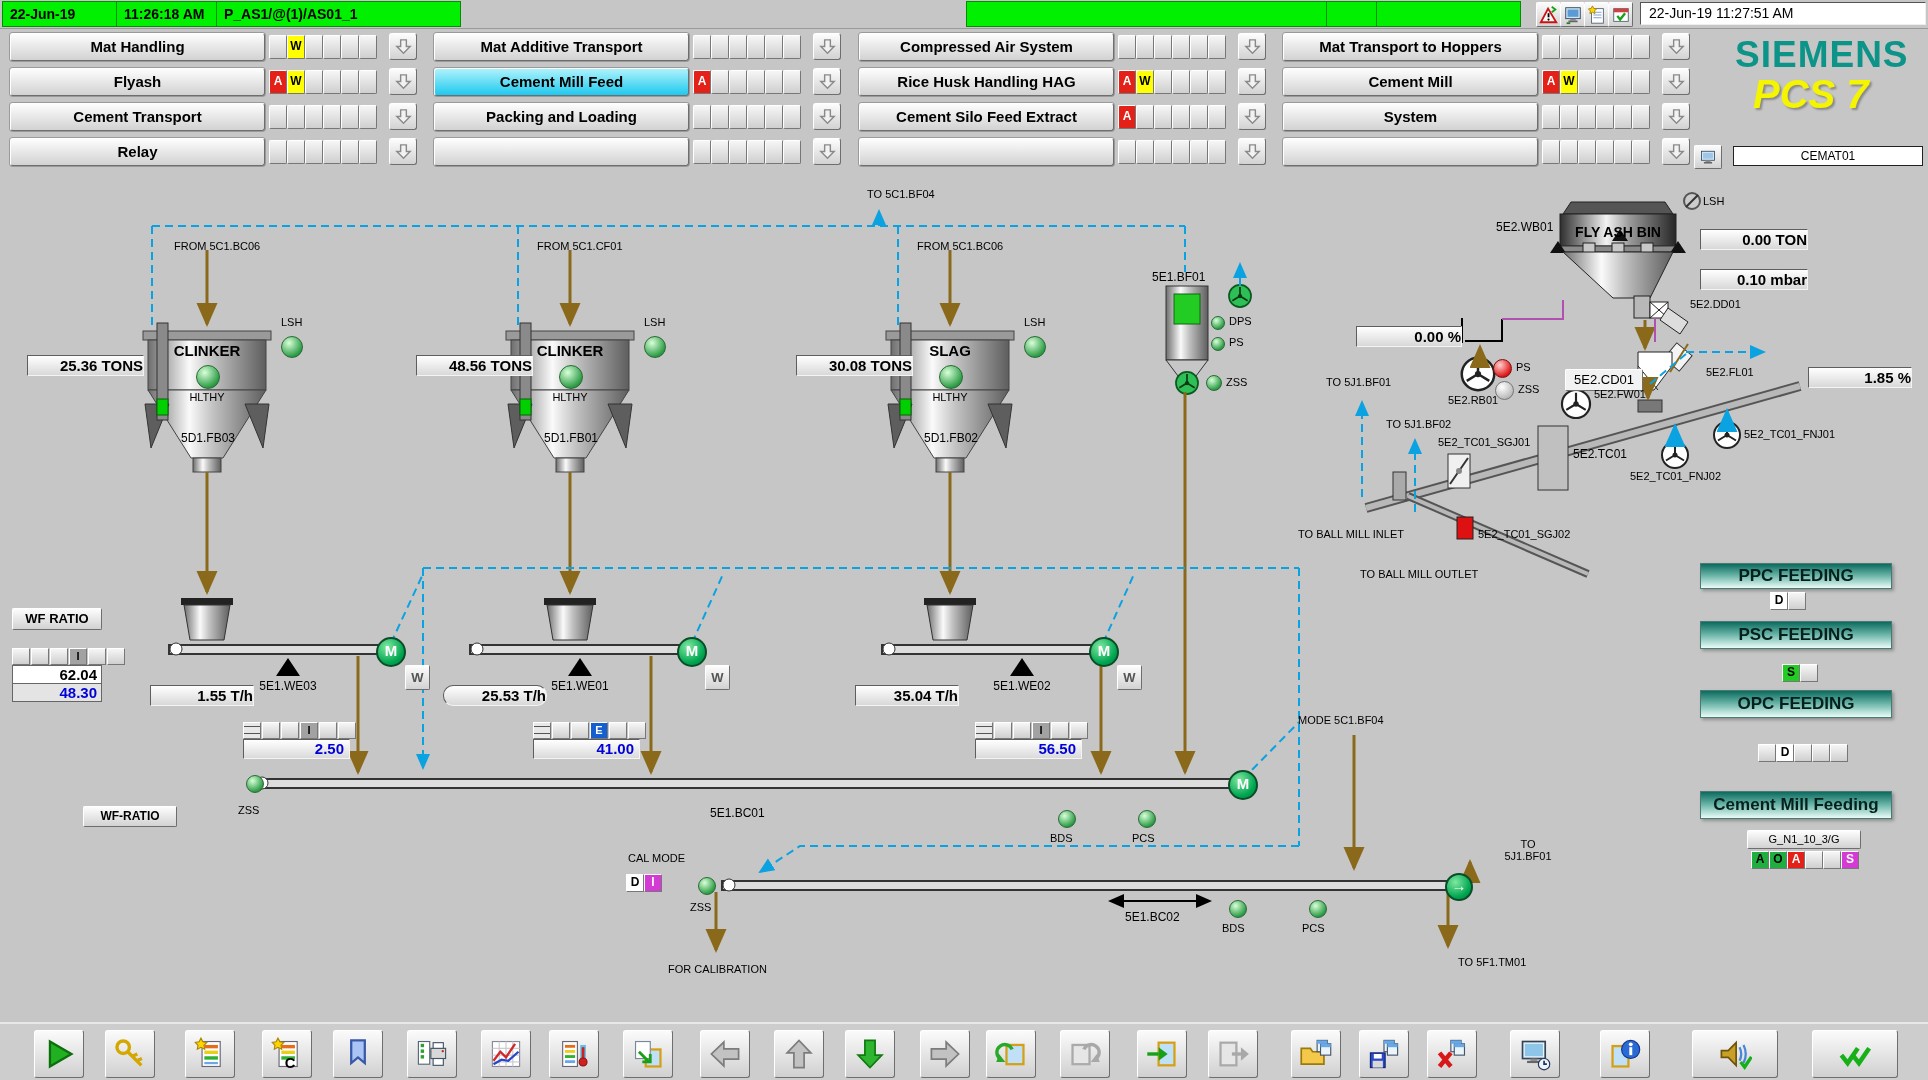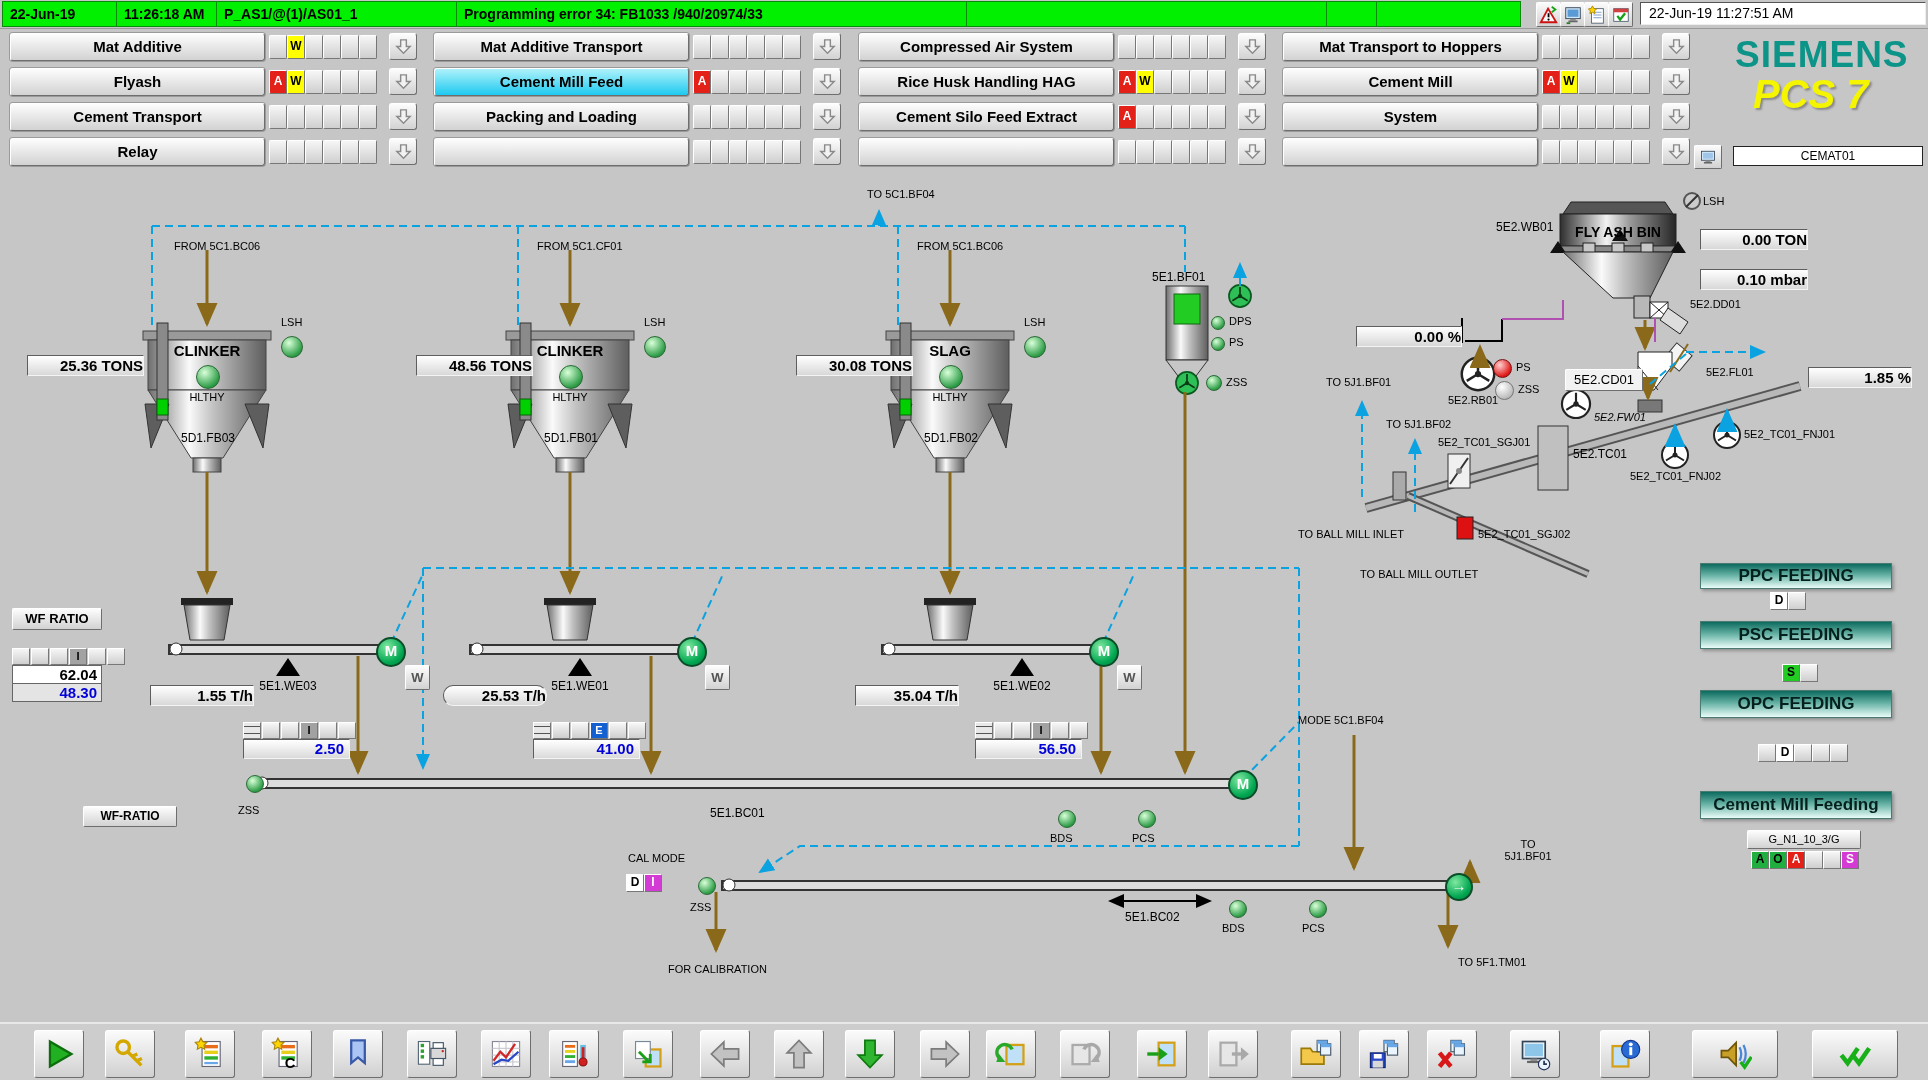--- a/index.html
+++ b/index.html
@@ -70,21 +70,20 @@
 </style>
 </head>
 <body>
 
 <div id="screen">
 
   <div id="alarmbar">
     <div class="aseg" style="left:2px;width:110px;">22-Jun-19</div>
     <div class="aseg" style="left:116px;width:96px;">11:26:18 AM</div>
     <div class="aseg" style="left:216px;width:236px;">P_AS1/@(1)/AS01_1</div>
-    <div class="aseg" style="left:456px;width:506px;">Programming error 34: FB1033 /940/20974/33</div>
     <div class="aseg" style="left:966px;width:356px;"></div>
     <div class="aseg" style="left:1326px;width:46px;"></div>
     <div class="aseg" style="left:1376px;width:136px;"></div>
     <div class="abtn" style="left:1536px;">
       <svg viewBox="0 0 22 22" width="20" height="20">
           <path d="M10 4 L19 19 H2z" fill="#f8f8f8" stroke="#cc1111" stroke-width="2"></path>
           <line x1="10.5" y1="9" x2="10.5" y2="13.5" stroke="#000" stroke-width="2"></line>
           <circle cx="10.5" cy="16" r="1.2"></circle>
           <path d="M14 2 l4 3 -4 3" fill="none" stroke="#18a018" stroke-width="2"></path>
         </svg>
@@ -113,21 +112,21 @@
       <svg viewBox="0 0 22 22" width="20" height="20">
           <rect x="3" y="4" width="16" height="14" fill="#fff" stroke="#567"></rect>
           <rect x="3" y="4" width="16" height="4" fill="#d04040"></rect>
           <path d="M7 12 l3 4 5.5 -7" fill="none" stroke="#18a018" stroke-width="2.5"></path>
         </svg>
       </div>
     <div id="clockbox">22-Jun-19 11:27:51 AM</div>
   </div>
 
   <div id="nav">
-      <div class="navbtn" style="left: 10px; top: 33px;">Mat Additive</div>
+      <div class="navbtn" style="left: 10px; top: 33px;">Mat Handling</div>
       <div class="cell" style="left: 269px; top: 35px;"></div>
       <div class="cell" style="left: 287px; top: 35px;"></div>
       <div class="cell" style="left: 305px; top: 35px;"></div>
       <div class="cell" style="left: 323px; top: 35px;"></div>
       <div class="cell" style="left: 341px; top: 35px;"></div>
       <div class="cell" style="left: 359px; top: 35px;"></div>
       <div class="cell" style="left: 287px; top: 35px; background: rgb(255, 255, 0); color: rgb(0, 0, 0);">W</div>
       <div class="arrowbtn" style="left: 389px; top: 33px;">
         <svg width="19" height="19" viewBox="0 0 20 20">
           <path d="M7 3 h6 v7 h4 l-7 7 -7 -7 h4z" fill="#f2f2f2" stroke="#8a8a8a" stroke-width="1.5"></path>
@@ -631,21 +630,21 @@
   <div class="lbl s11" style="left:1690px;top:298px;">5E2.DD01</div>
   <div class="val" style="left:1356px;top:326px;width:104px;height:19px;line-height:19px;">0.00 %</div>
   <div class="lbl s11" style="left:1448px;top:394px;">5E2.RB01</div>
   <div class="dot dot-red" style="left:1493px;top:359px;width:17px;height:17px;"></div>
   <div class="lbl s11" style="left:1516px;top:361px;">PS</div>
   <div class="dot dot-grey" style="left:1495px;top:381px;width:17px;height:17px;"></div>
   <div class="lbl s11" style="left:1518px;top:383px;">ZSS</div>
   <div class="lbl s11" style="left:1326px;top:376px;">TO 5J1.BF01</div>
   <div class="lbl s11" style="left:1386px;top:418px;">TO 5J1.BF02</div>
   <div class="raised" style="left:1565px;top:369px;width:76px;height:20px;line-height:20px;font-size:13px;font-weight:normal;background:#f2f2f2;">5E2.CD01</div>
-  <div class="lbl s11" style="left:1594px;top:411px;font-style:italic;">5E2.FW01</div>
+  <div class="lbl s11" style="left:1594px;top:388px;">5E2.FW01</div>
   <div class="lbl s11" style="left:1706px;top:366px;">5E2.FL01</div>
   <div class="val" style="left:1808px;top:367px;width:102px;height:19px;line-height:19px;">1.85 %</div>
   <div class="lbl" style="left:1573px;top:447px;">5E2.TC01</div>
   <div class="lbl s11" style="left:1438px;top:436px;">5E2_TC01_SGJ01</div>
   <div class="lbl s11" style="left:1478px;top:528px;">5E2_TC01_SGJ02</div>
   <div class="lbl s11" style="left:1630px;top:470px;">5E2_TC01_FNJ02</div>
   <div class="lbl s11" style="left:1744px;top:428px;">5E2_TC01_FNJ01</div>
   <div class="lbl s11" style="left:1298px;top:528px;">TO BALL MILL INLET</div>
   <div class="lbl s11" style="left:1360px;top:568px;">TO BALL MILL OUTLET</div>
 

